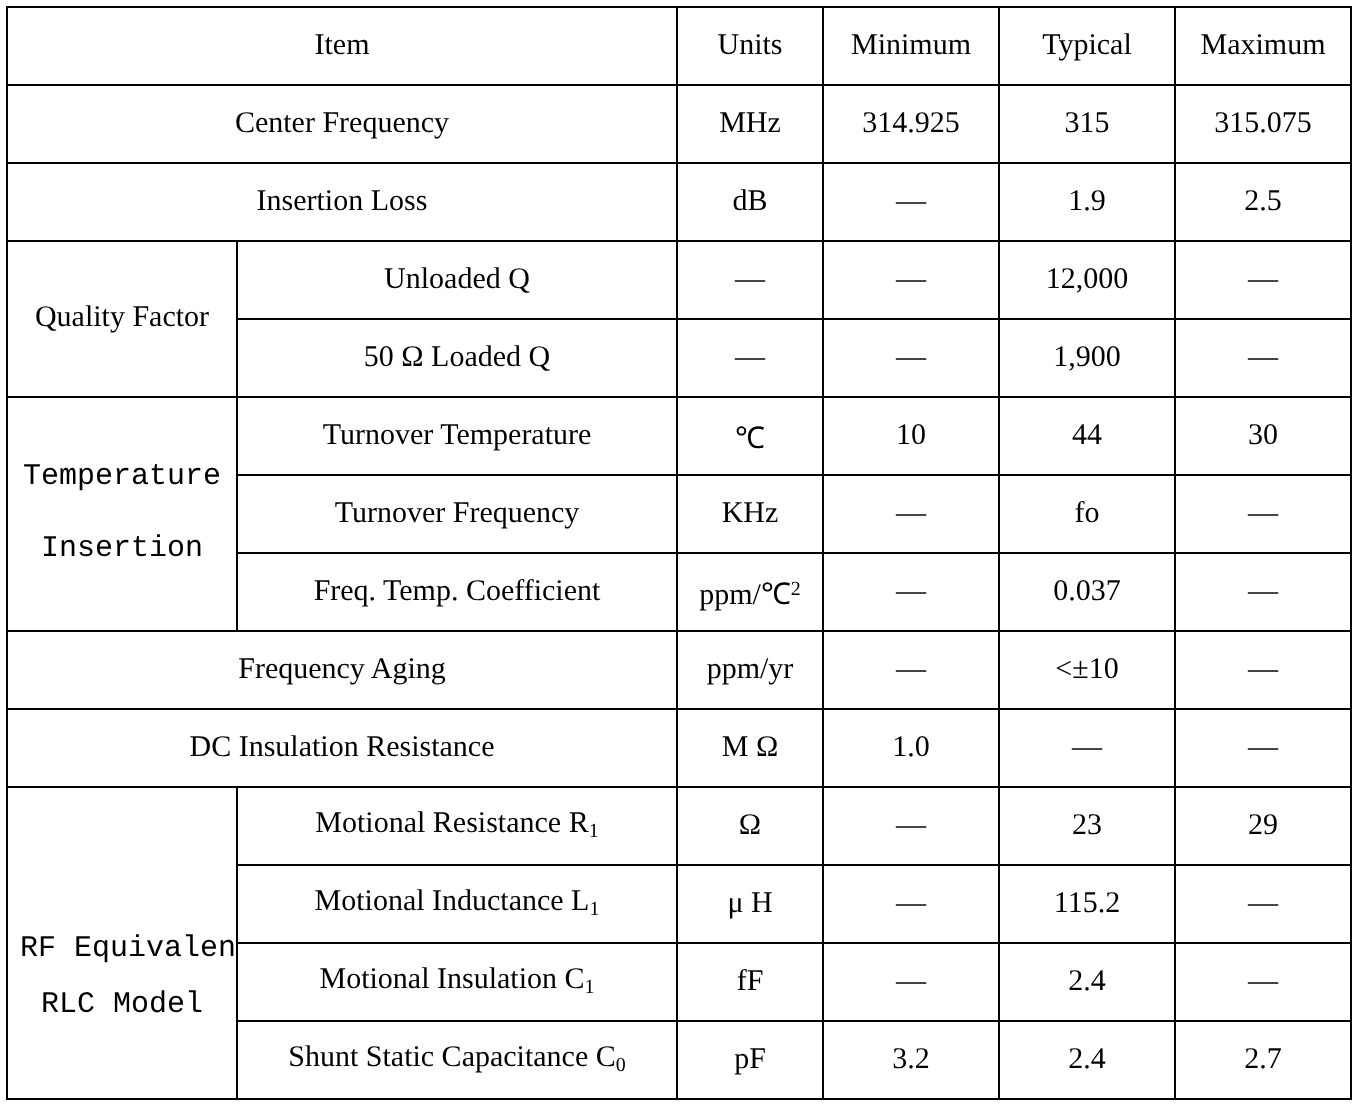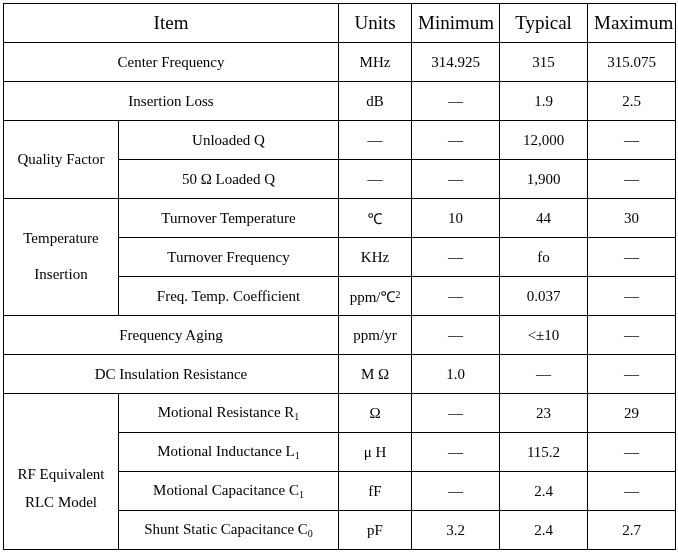--- a/index.html
+++ b/index.html
@@ -28,21 +28,21 @@
   table.spec td {
     border: 1px solid #000000;
     padding: 0 6px;
     height: 38px;
     vertical-align: middle;
     text-align: center;
     white-space: nowrap;
     overflow: hidden;
   }
   .hdr {
-    font-size: 19px;
+    font-size: 15px;
   }
   .left {
     text-align: left;
     padding-left: 10px;
   }
   .lbl-left {
     text-align: left;
     padding-left: 8px;
   }
   .center {
@@ -51,20 +51,21 @@
   sub {
     font-size: 10px;
     vertical-align: -0.25em;
   }
   sup {
     font-size: 10px;
     vertical-align: 0.45em;
   }
   .two-line {
     line-height: 1.05;
+    font-family: Liberation Mono, monospace;
   }
   .nowrapcell {
     white-space: nowrap;
   }
 </style>
 </head>
 <body>
 
 <div class="sheet">
   <table class="spec">
@@ -180,21 +181,21 @@
 
       <tr>
         <td class="lbl-left"><span>Motional Inductance L</span><sub>1</sub></td>
         <td>μ H</td>
         <td>—</td>
         <td>115.2</td>
         <td>—</td>
       </tr>
 
       <tr>
-        <td class="lbl-left"><span>Motional Capacitance C</span><sub>1</sub></td>
+        <td class="lbl-left"><span>Motional Insulation C</span><sub>1</sub></td>
         <td>fF</td>
         <td>—</td>
         <td>2.4</td>
         <td>—</td>
       </tr>
 
       <tr>
         <td class="lbl-left"><span>Shunt Static Capacitance C</span><sub>0</sub></td>
         <td>pF</td>
         <td>3.2</td>

